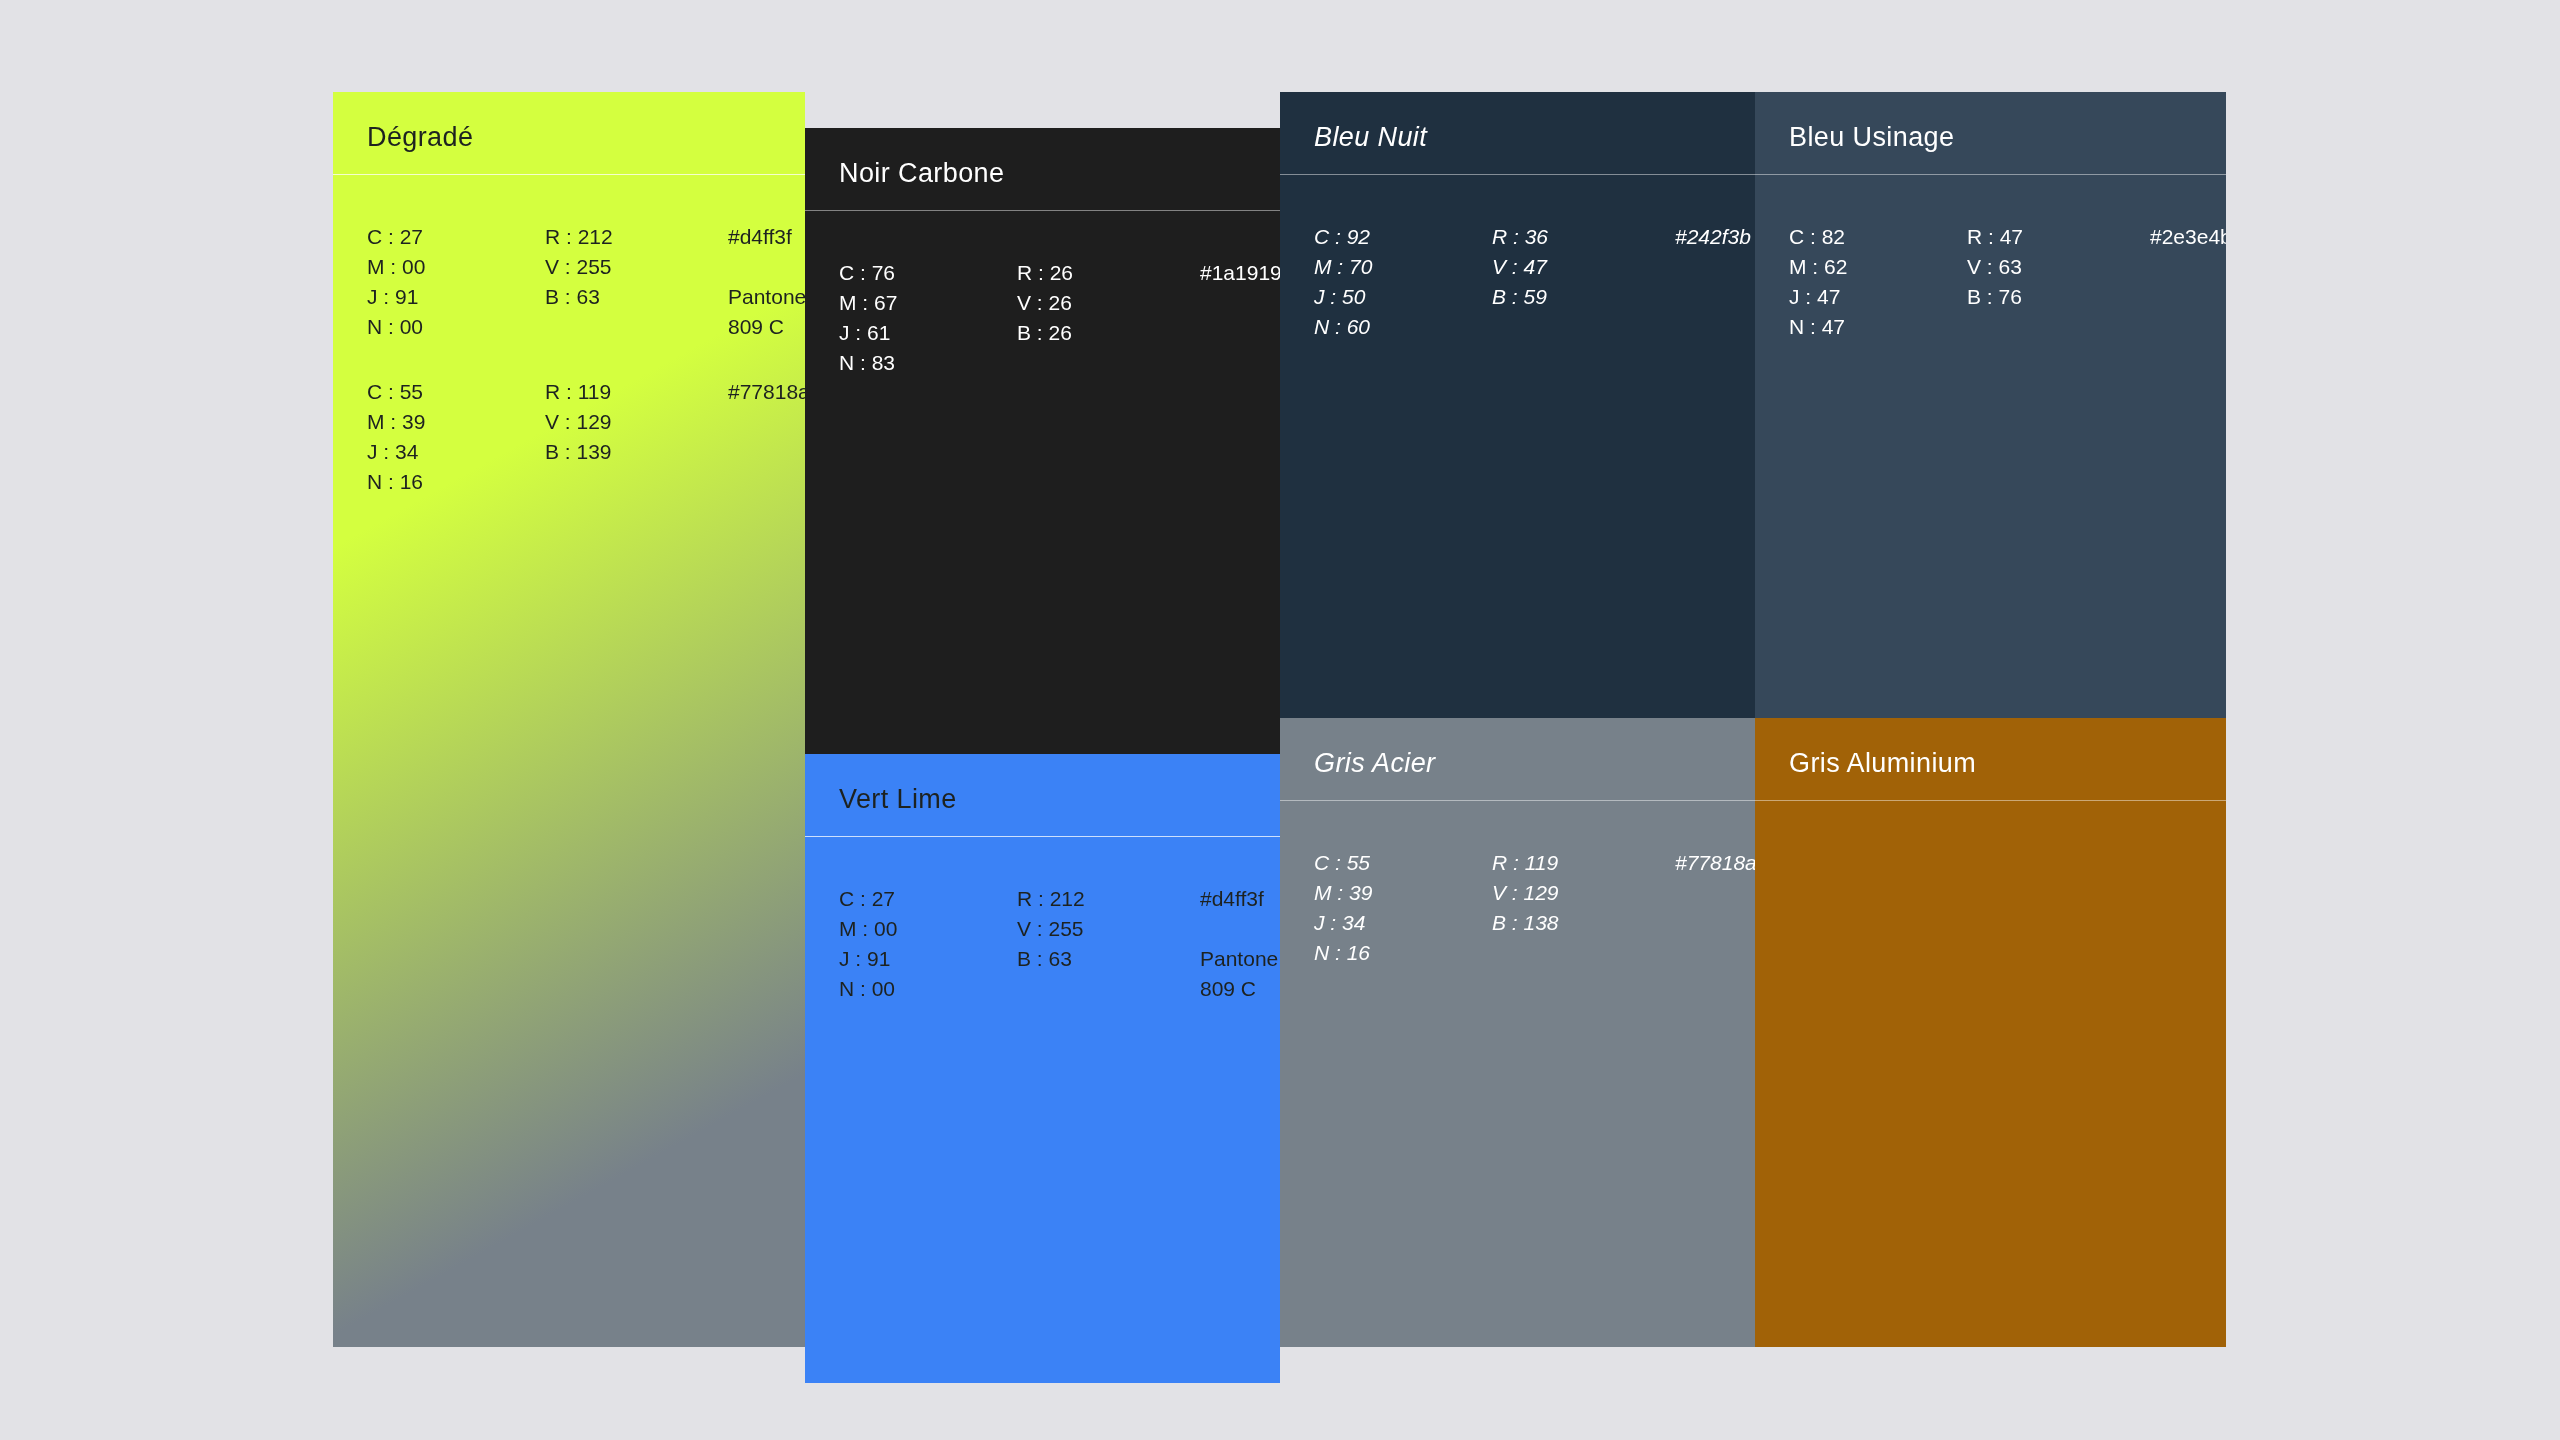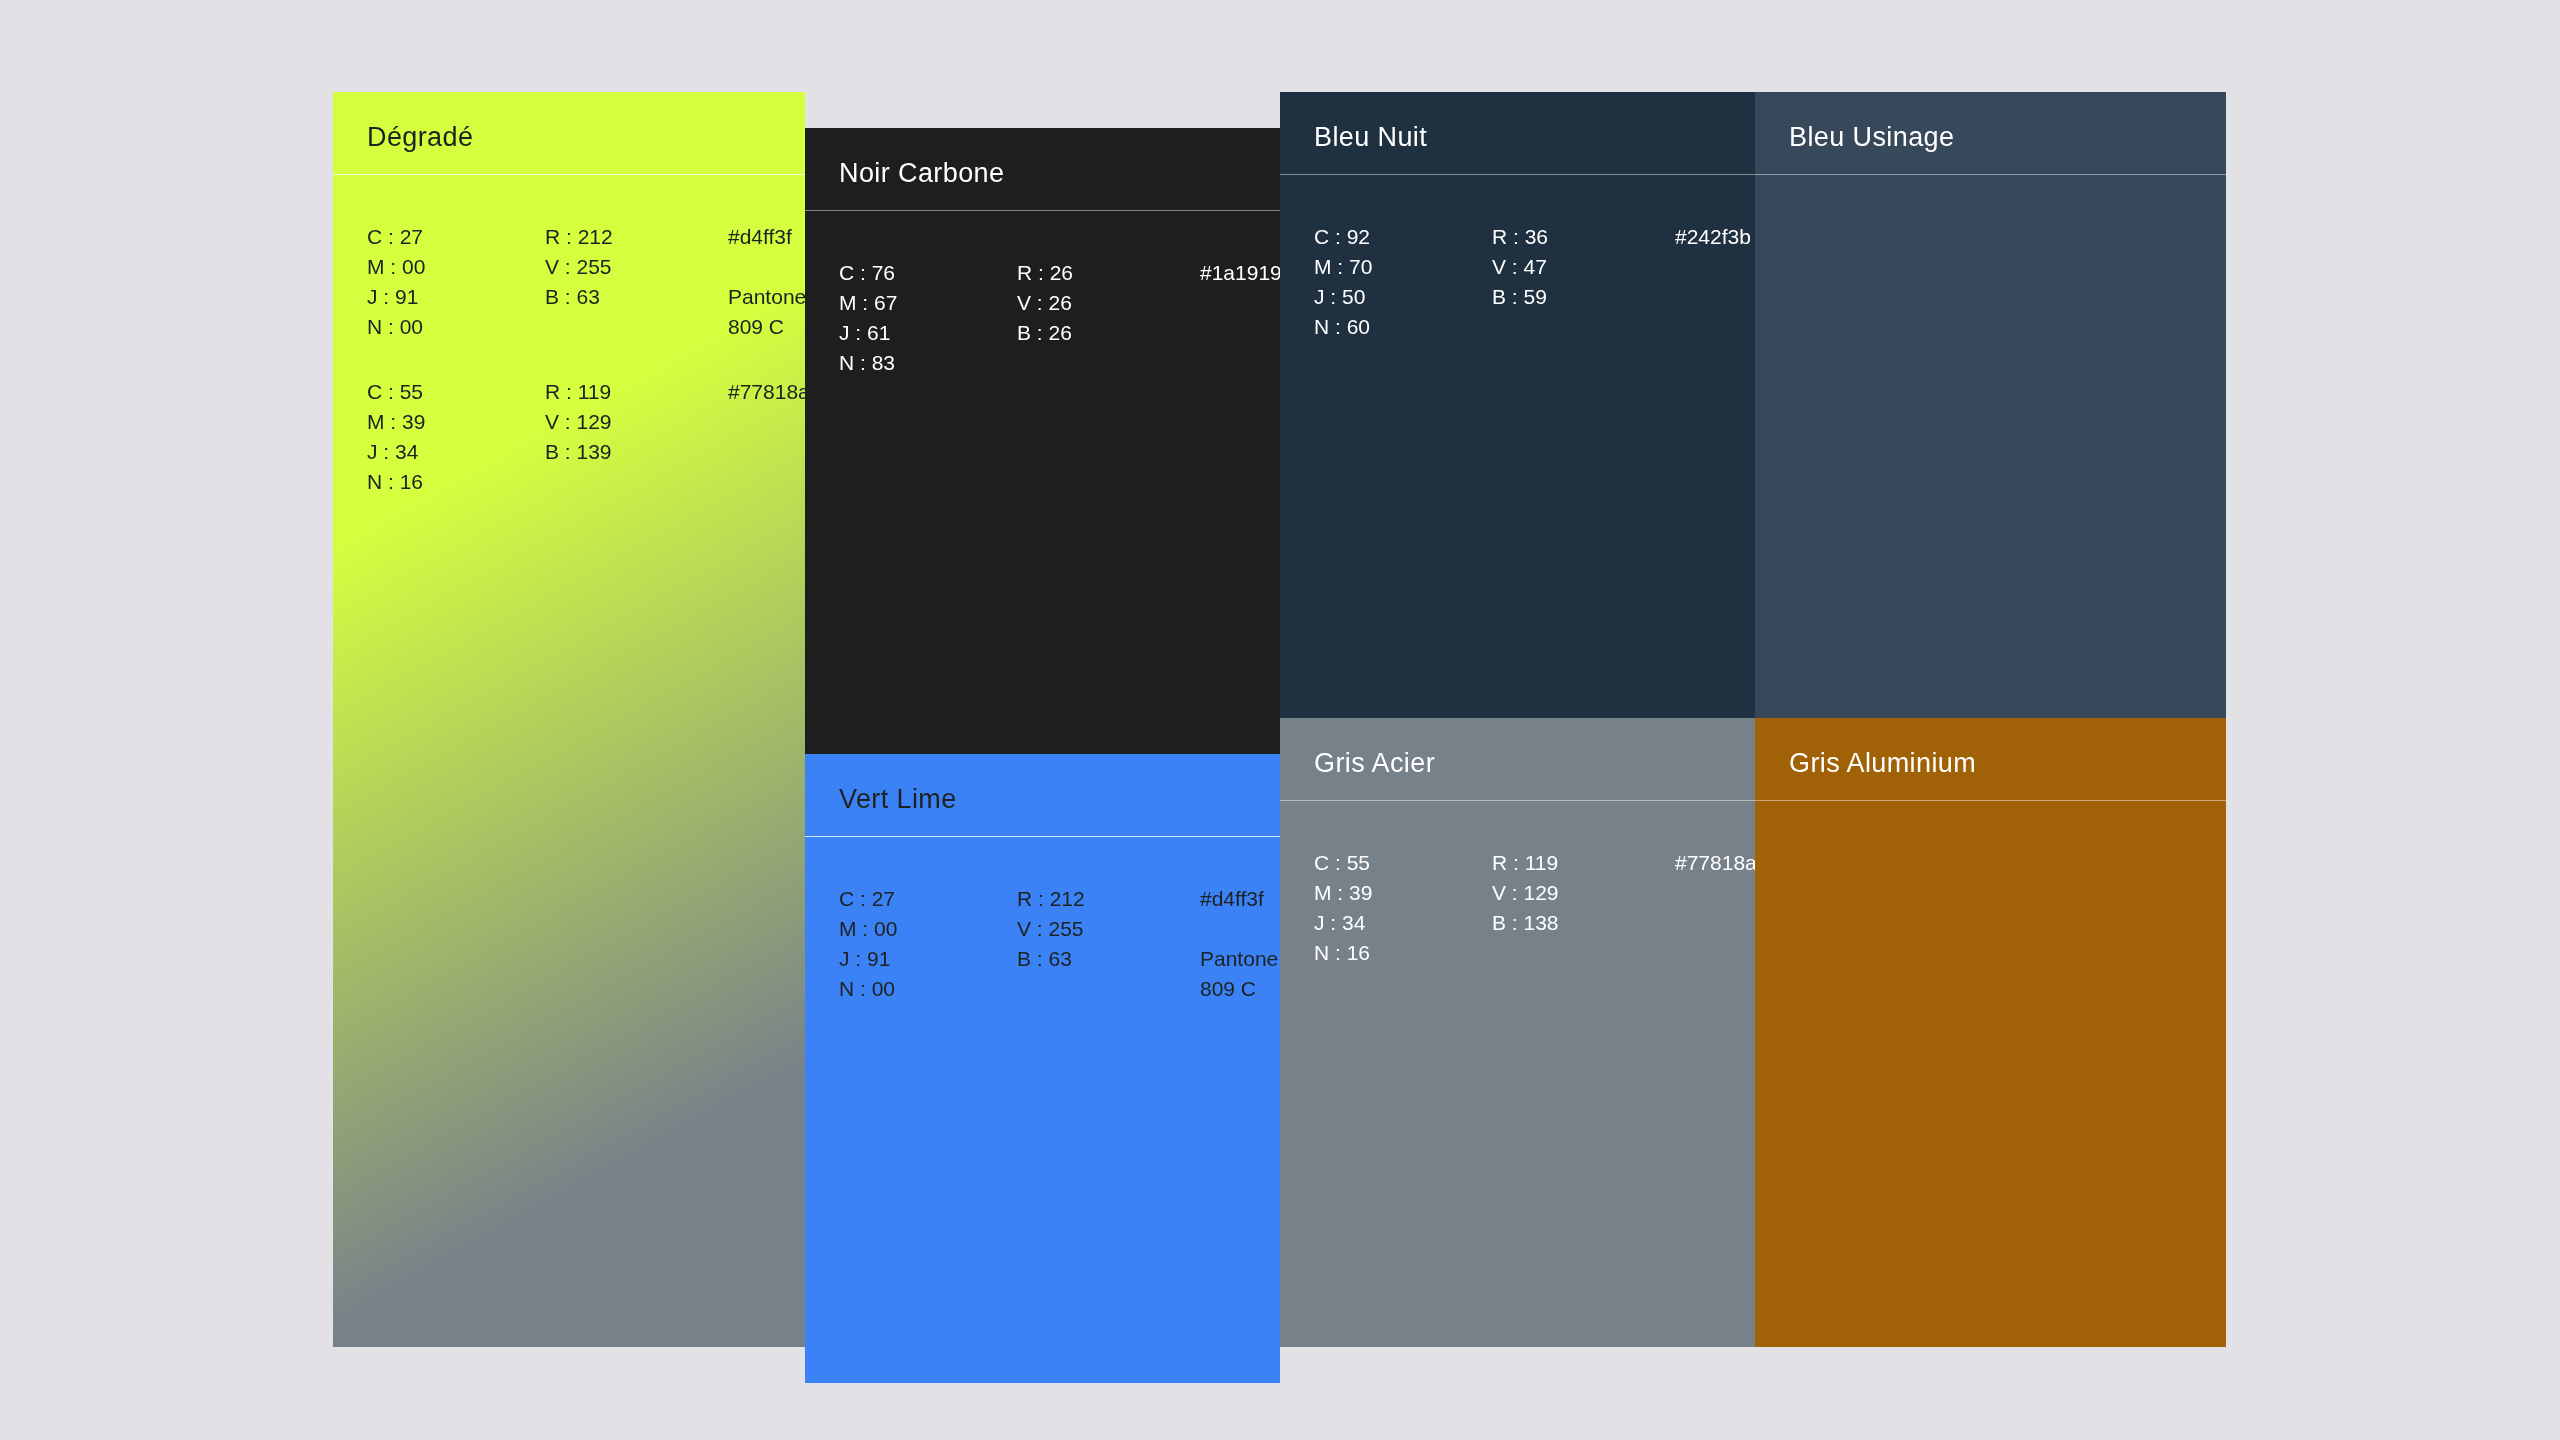--- a/index.html
+++ b/index.html
@@ -25,21 +25,21 @@
 
   .swatch {
     position: absolute;
     box-sizing: border-box;
     overflow: hidden;
   }
 
   
   .col-1 { left: 0px;    width: 472px; }
   .col-2 { left: 472px;  width: 475px; margin-top: 36px; }
-  .col-3 { left: 947px;  width: 560px; }
+  .col-3 { left: 947px;  width: 560px; font-style: italic; }
   .col-4 { left: 1422px; width: 471px; }
 
   .row-top    { top: 0px;   height: 626px; }
   .row-bottom { top: 626px; height: 629px; }
   .row-full   { top: 0px;   height: 1255px; }
 
   
   .swatch-title {
     position: absolute;
     left: 34px;
@@ -171,20 +171,34 @@
         <span class="spec-line">B : 59</span>
       </span><span class="spec-col hex on-dark">
         <span class="spec-line">#242f3b</span>
       </span>
     </div>
   </div>
 
   <div class="swatch col-4 row-top" id="sw-bleu-usinage" style="background: rgb(54, 72, 90); padding-left: 12px;">
     <div class="swatch-title on-dark">Bleu Usinage</div>
     <div class="title-rule rule-dark"></div>
+    <div class="specs">
+      <span class="spec-col cmyk on-dark">
+        <span class="spec-line">C : 82</span>
+        <span class="spec-line">M : 62</span>
+        <span class="spec-line">J : 47</span>
+        <span class="spec-line">N : 47</span>
+      </span><span class="spec-col rgb on-dark">
+        <span class="spec-line">R : 47</span>
+        <span class="spec-line">V : 63</span>
+        <span class="spec-line">B : 76</span>
+      </span><span class="spec-col hex on-dark">
+        <span class="spec-line">#2e3e4b</span>
+      </span>
+    </div>
   </div>
 
   <div class="swatch col-2 row-bottom" id="sw-vert-lime" style="background: #3b82f6;">
     <div class="cmjn-band" id="vert-lime-band" style="background: rgb(210, 212, 42);"></div>
     <div class="swatch-title on-light">Vert Lime</div>
     <div class="title-rule rule-light"></div>
     <div class="specs">
       <span class="spec-col cmyk on-light">
         <span class="spec-line">C : 27</span>
         <span class="spec-line">M : 00</span>

